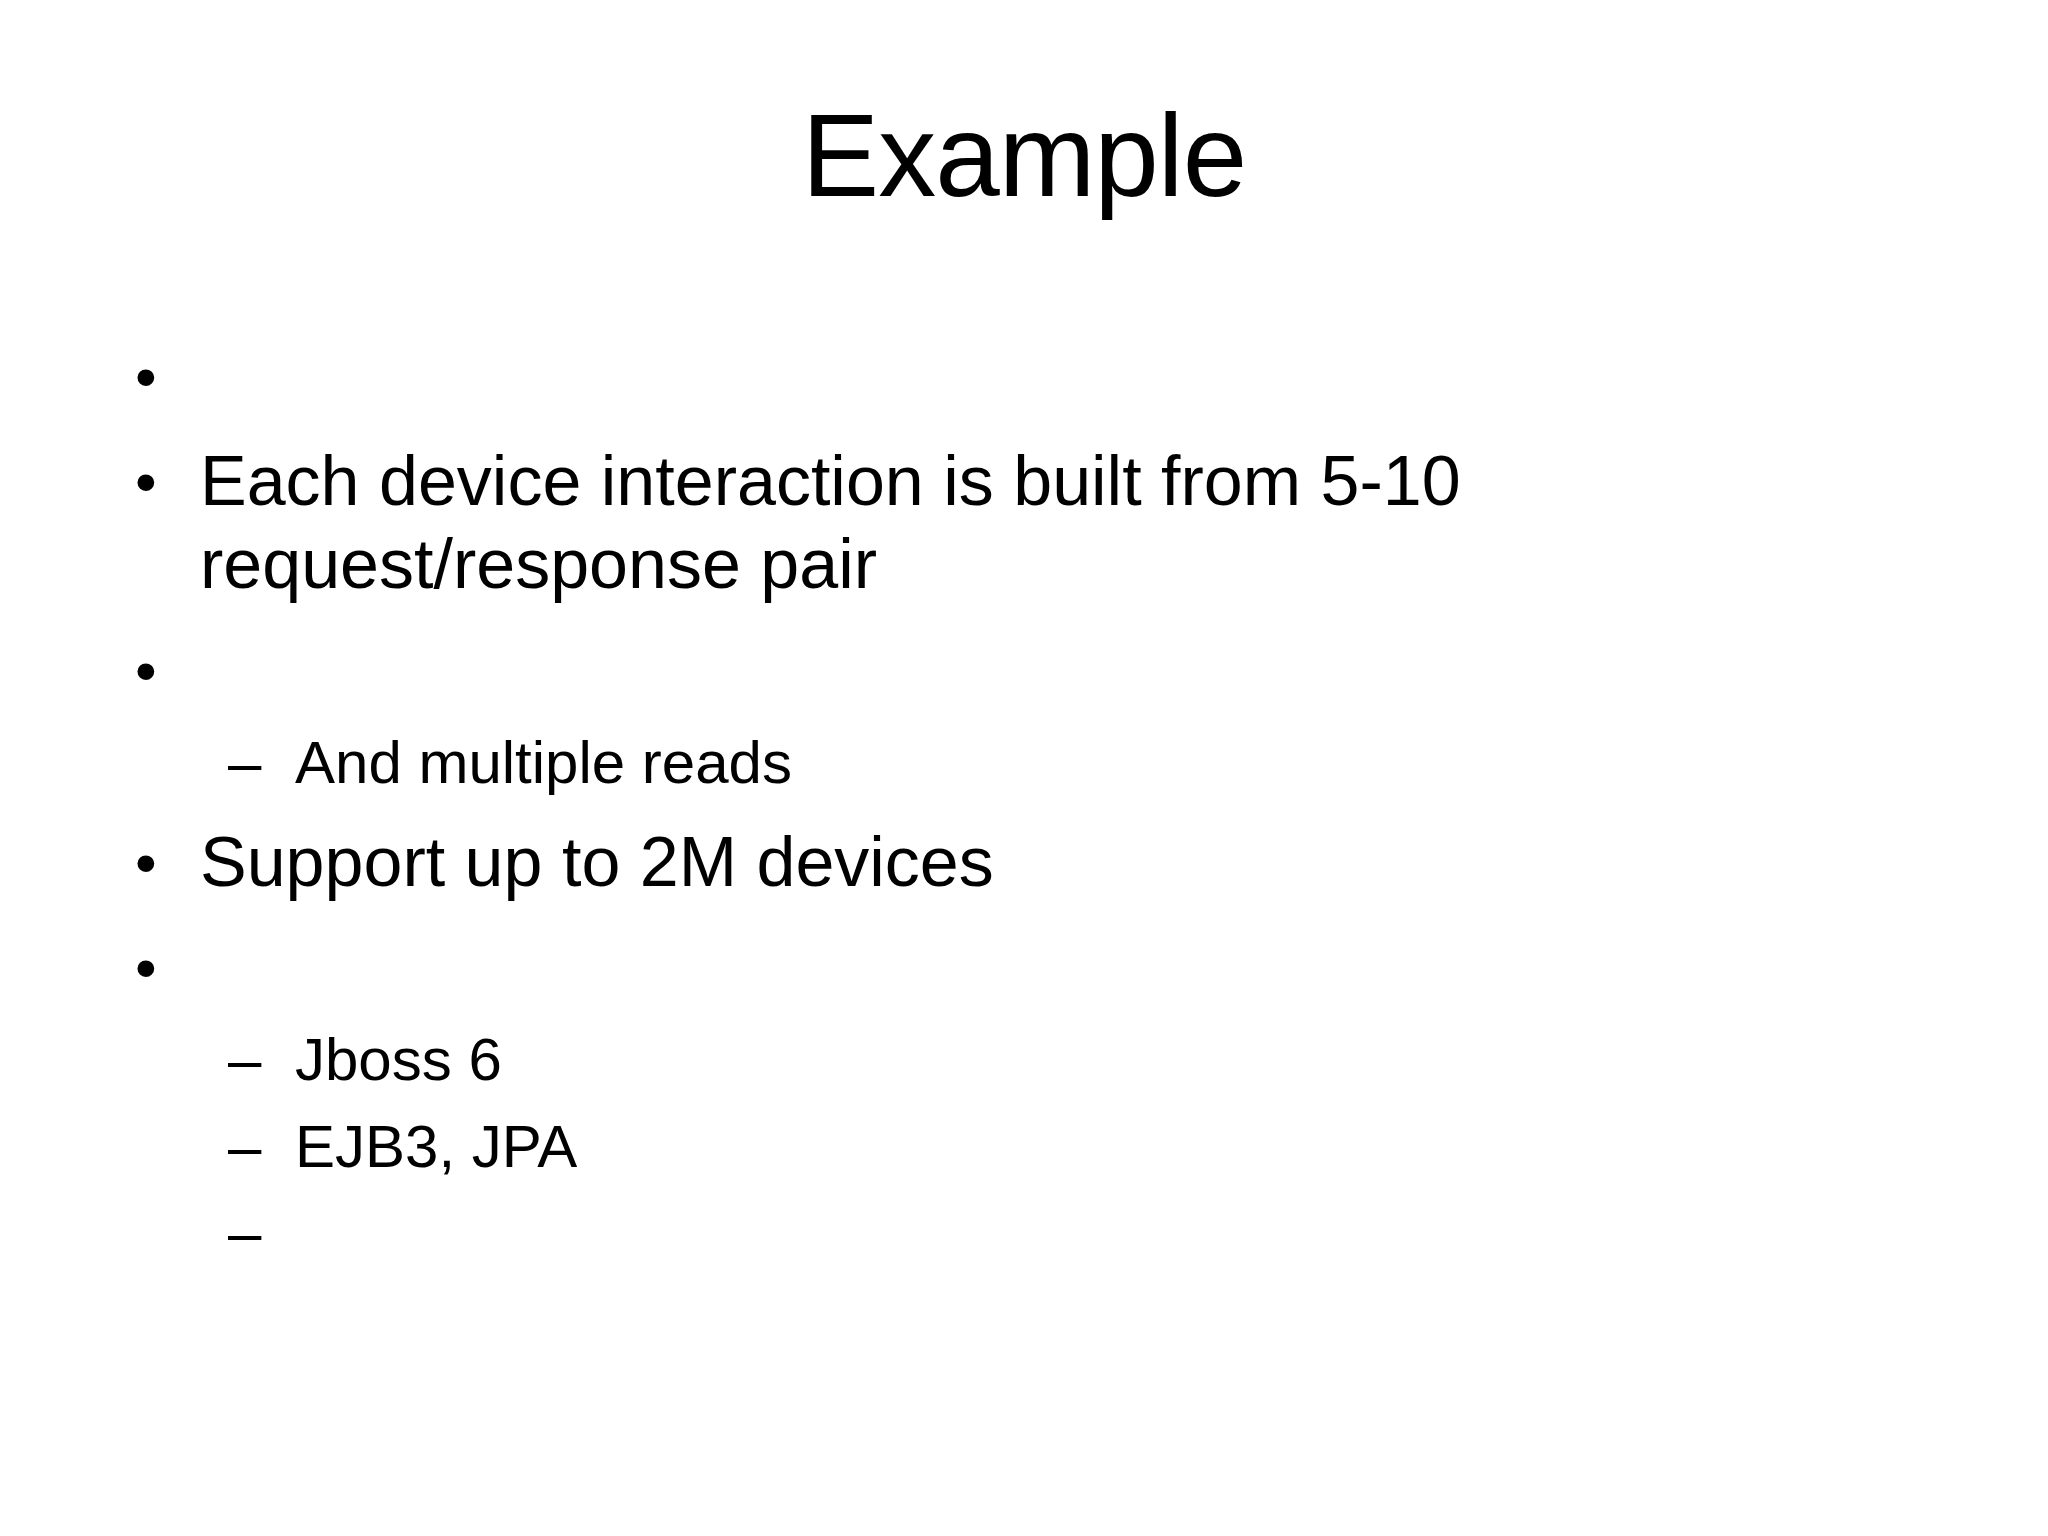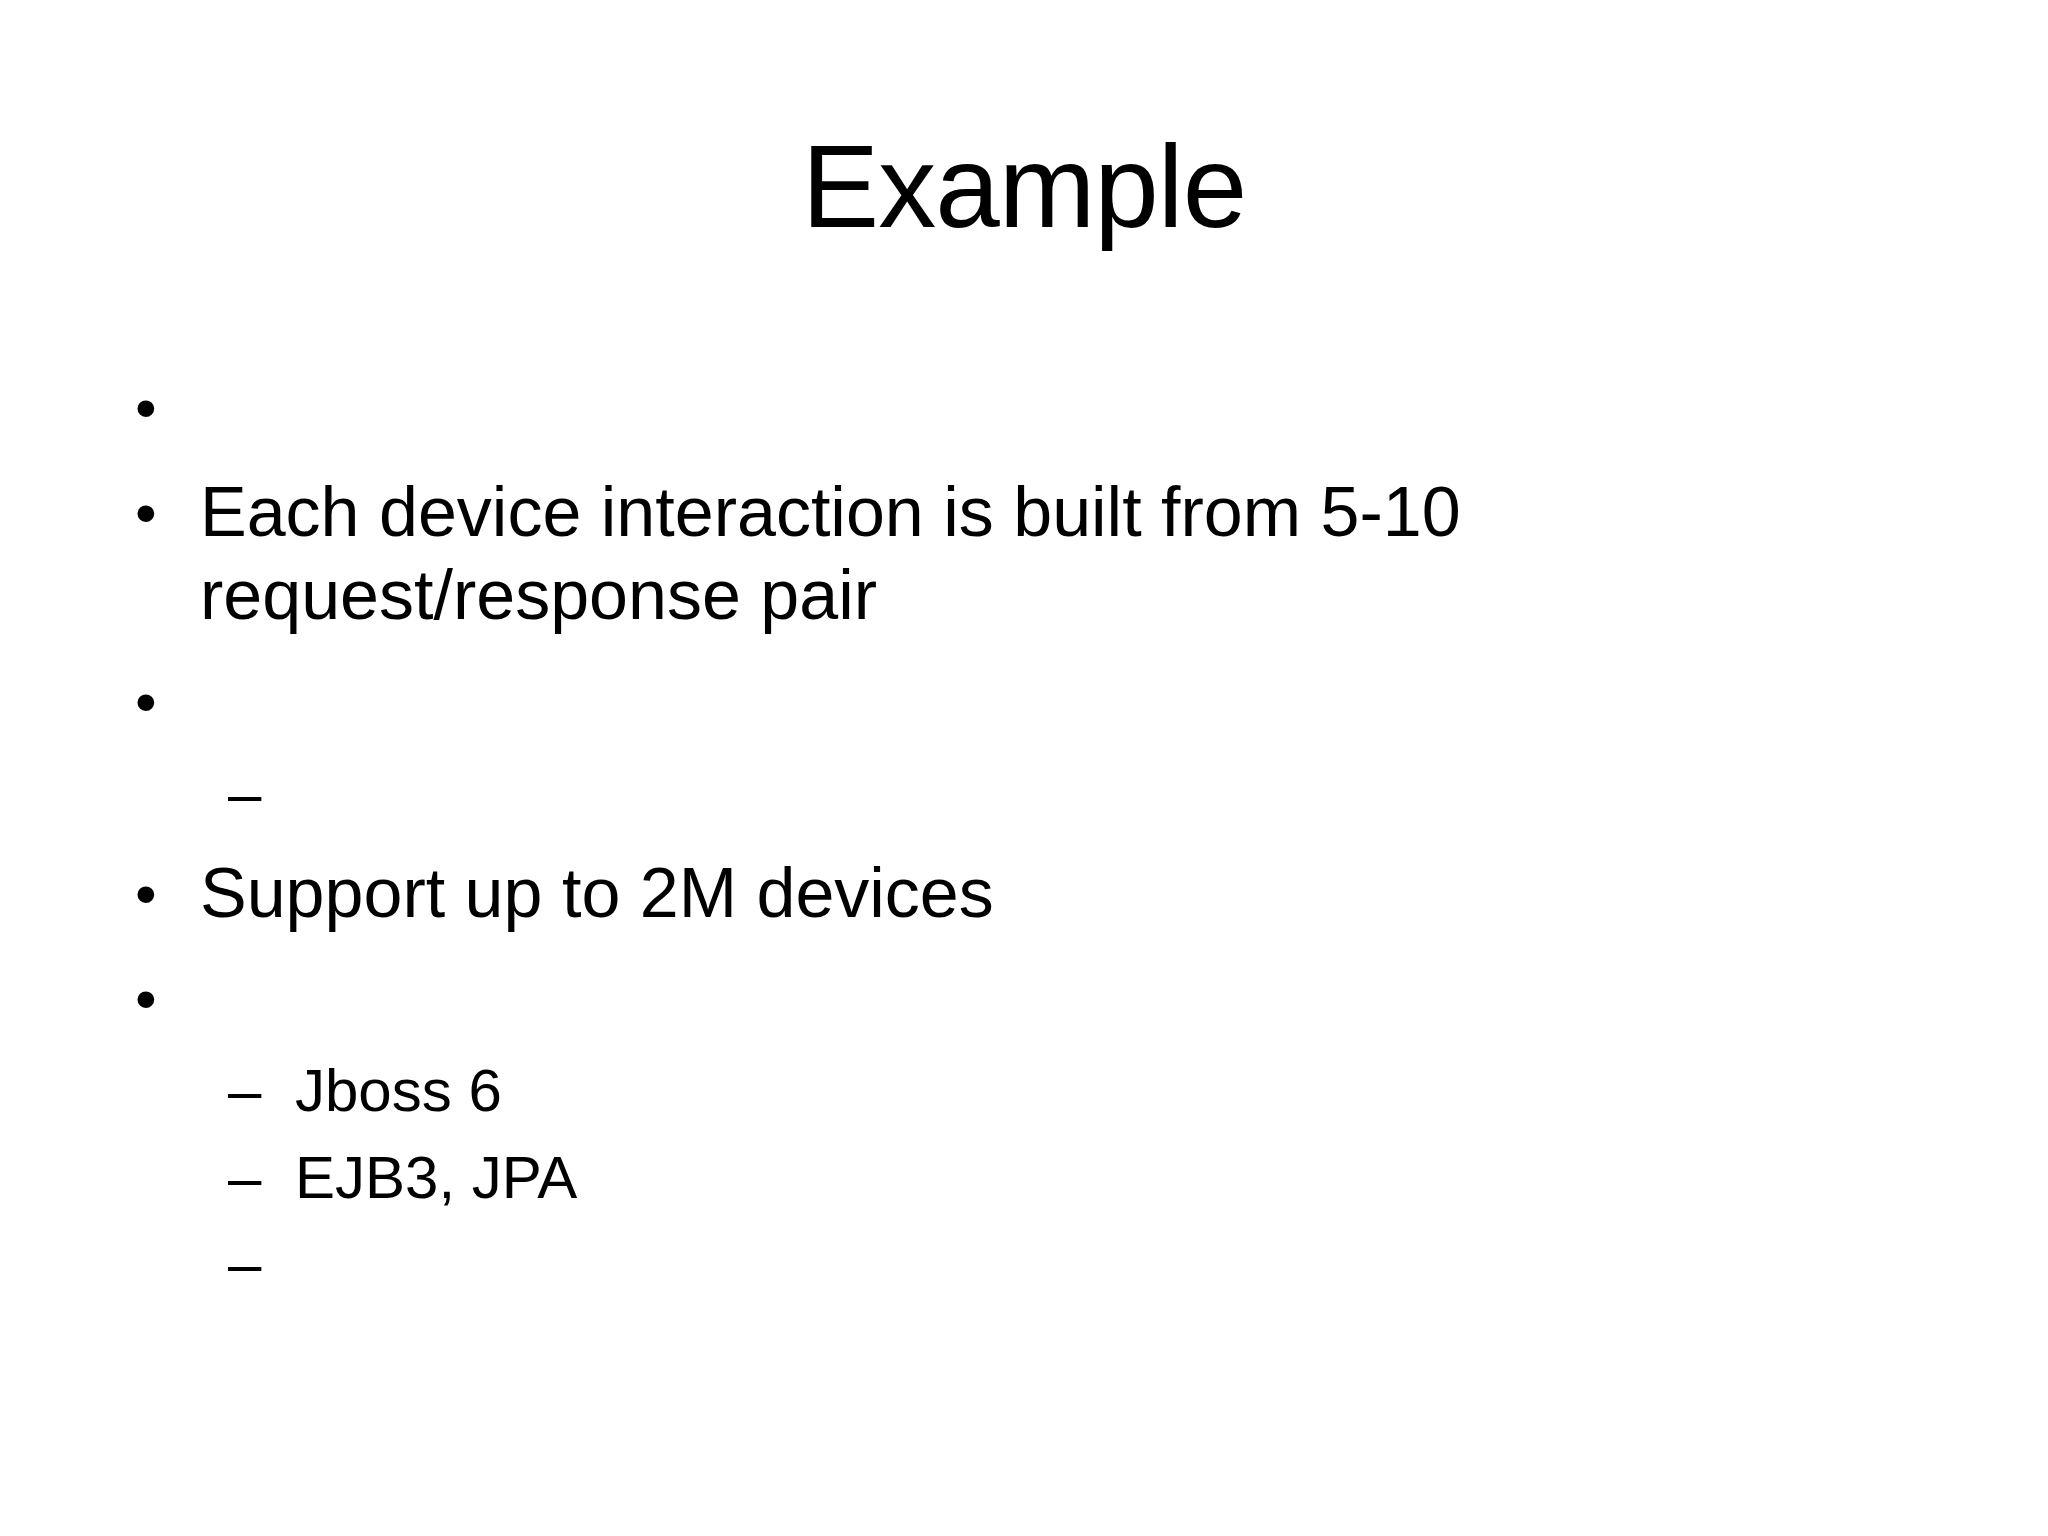--- a/index.html
+++ b/index.html
@@ -14,21 +14,21 @@
     color: #000000;
     overflow: hidden;
   }
   .slide {
     width: 2048px;
     height: 1536px;
     position: relative;
   }
   .slide-title {
     margin: 0;
-    padding-top: 118px;
+    padding-top: 87px;
     text-align: center;
     font-size: 116px;
     line-height: 1.2;
     font-weight: 400;
     letter-spacing: -1px;
   }
   .bullet-list {
     margin-top: 109px;
   }
   .bullet {
@@ -71,20 +71,21 @@
       <div class="bullet level1">
         <span class="marker">•</span>
         <span class="text">Each device interaction is built from 5-10
 request/response pair</span>
       </div>
       <div class="bullet level1">
         <span class="marker">•</span>
       </div>
       <div class="bullet level2">
         <span class="marker">–</span>
+        <span class="text">And multiple reads</span>
       </div>
       <div class="bullet level1">
         <span class="marker">•</span>
         <span class="text">Support up to 2M devices</span>
       </div>
       <div class="bullet level1">
         <span class="marker">•</span>
       </div>
       <div class="bullet level2">
         <span class="marker">–</span>

